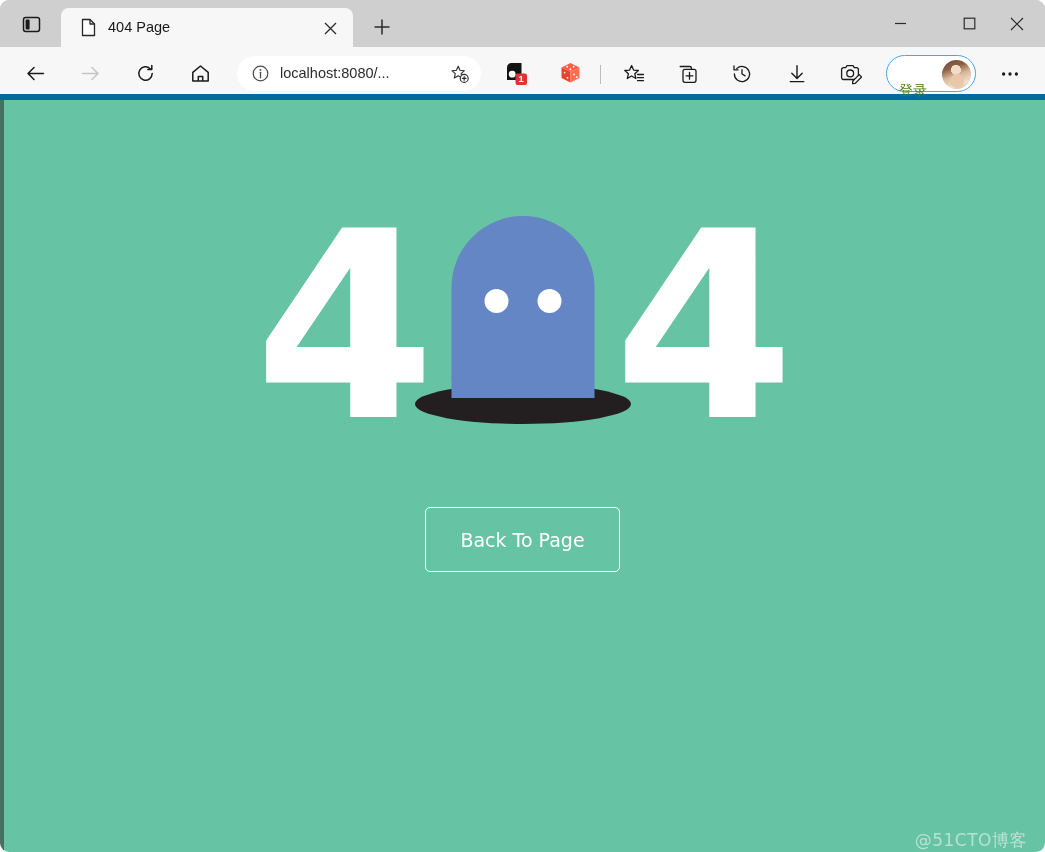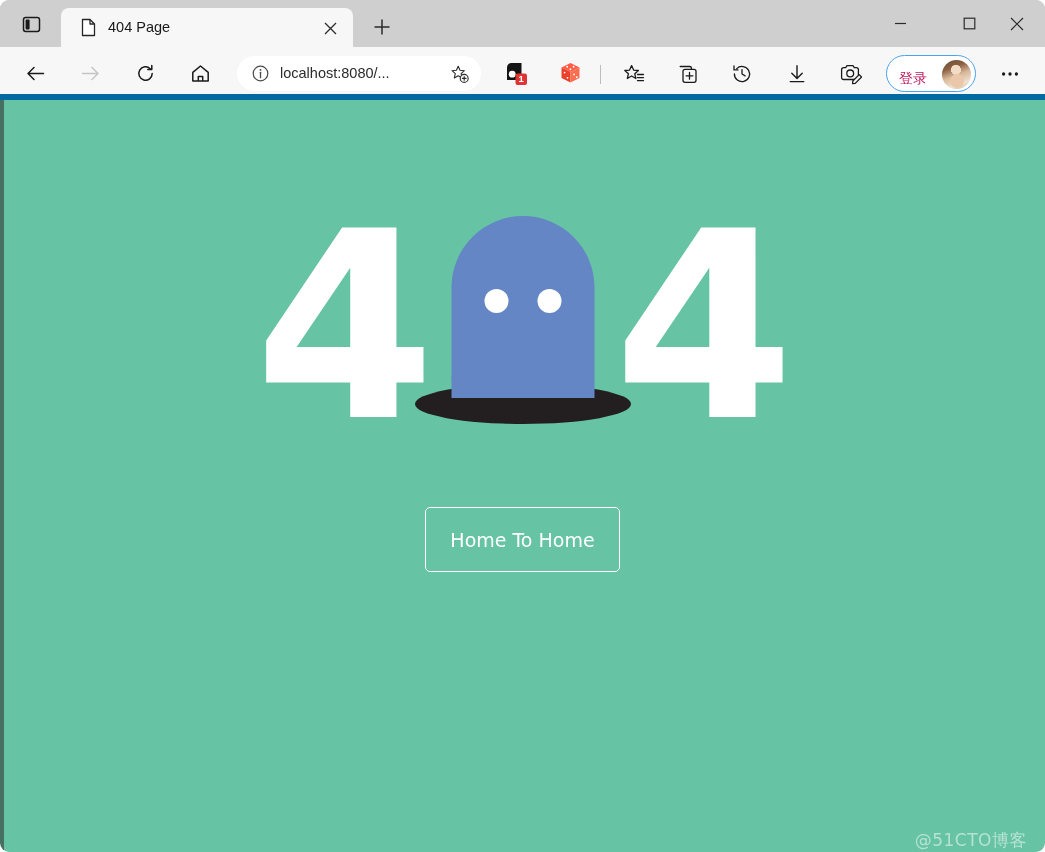--- a/index.html
+++ b/index.html
@@ -124,22 +124,22 @@
   .profile-pill {
     position: absolute; left: 886px; top: 57px - 57px;
     top: 8px;
     width: 90px; height: 37px;
     border: 1.6px solid #4aa3ef;
     border-radius: 19px;
     display: flex; align-items: center;
     background: #ffffff;
   }
   .profile-label {
-    position: absolute; left: 12px; top: 4px; height: 37px; line-height: 37px;
-    font-size: 14px; color: #be185d; font-family: Liberation Serif, serif;
+    position: absolute; left: 12px; top: 16px; height: 37px; line-height: 37px;
+    font-size: 14px; color: #4d7c0f; font-family: Liberation Serif, serif;
   }
   .avatar {
     position: absolute; right: 4px; top: 4px;
     width: 29px; height: 29px; border-radius: 50%;
     overflow: hidden;
     background:
       radial-gradient(circle at 52% 72%, #e9c7a8 0%, #e9c7a8 26%, rgba(233,199,168,0) 27%),
       radial-gradient(circle at 48% 34%, #f3dcc6 0%, #f3dcc6 20%, rgba(243,220,198,0) 21%),
       linear-gradient(160deg, #6b4a38 0%, #8a5f44 28%, #d8b89a 52%, #efe0cf 78%, #cbb49e 100%);
   }
@@ -446,19 +446,19 @@
           <div class="ghost">
             <div class="ghost-body"></div>
             <div class="ghost-feet"></div>
             <div class="eye l"></div>
             <div class="eye r"></div>
           </div>
         </div>
       </div>
 
 
-      <button class="home-btn">Home To Home</button>
+      <button class="home-btn">Back To Page</button>
     </div>
 
     <div class="watermark">@51CTO博客</div>
   </div>
 
 </div>
 
 </body></html>

